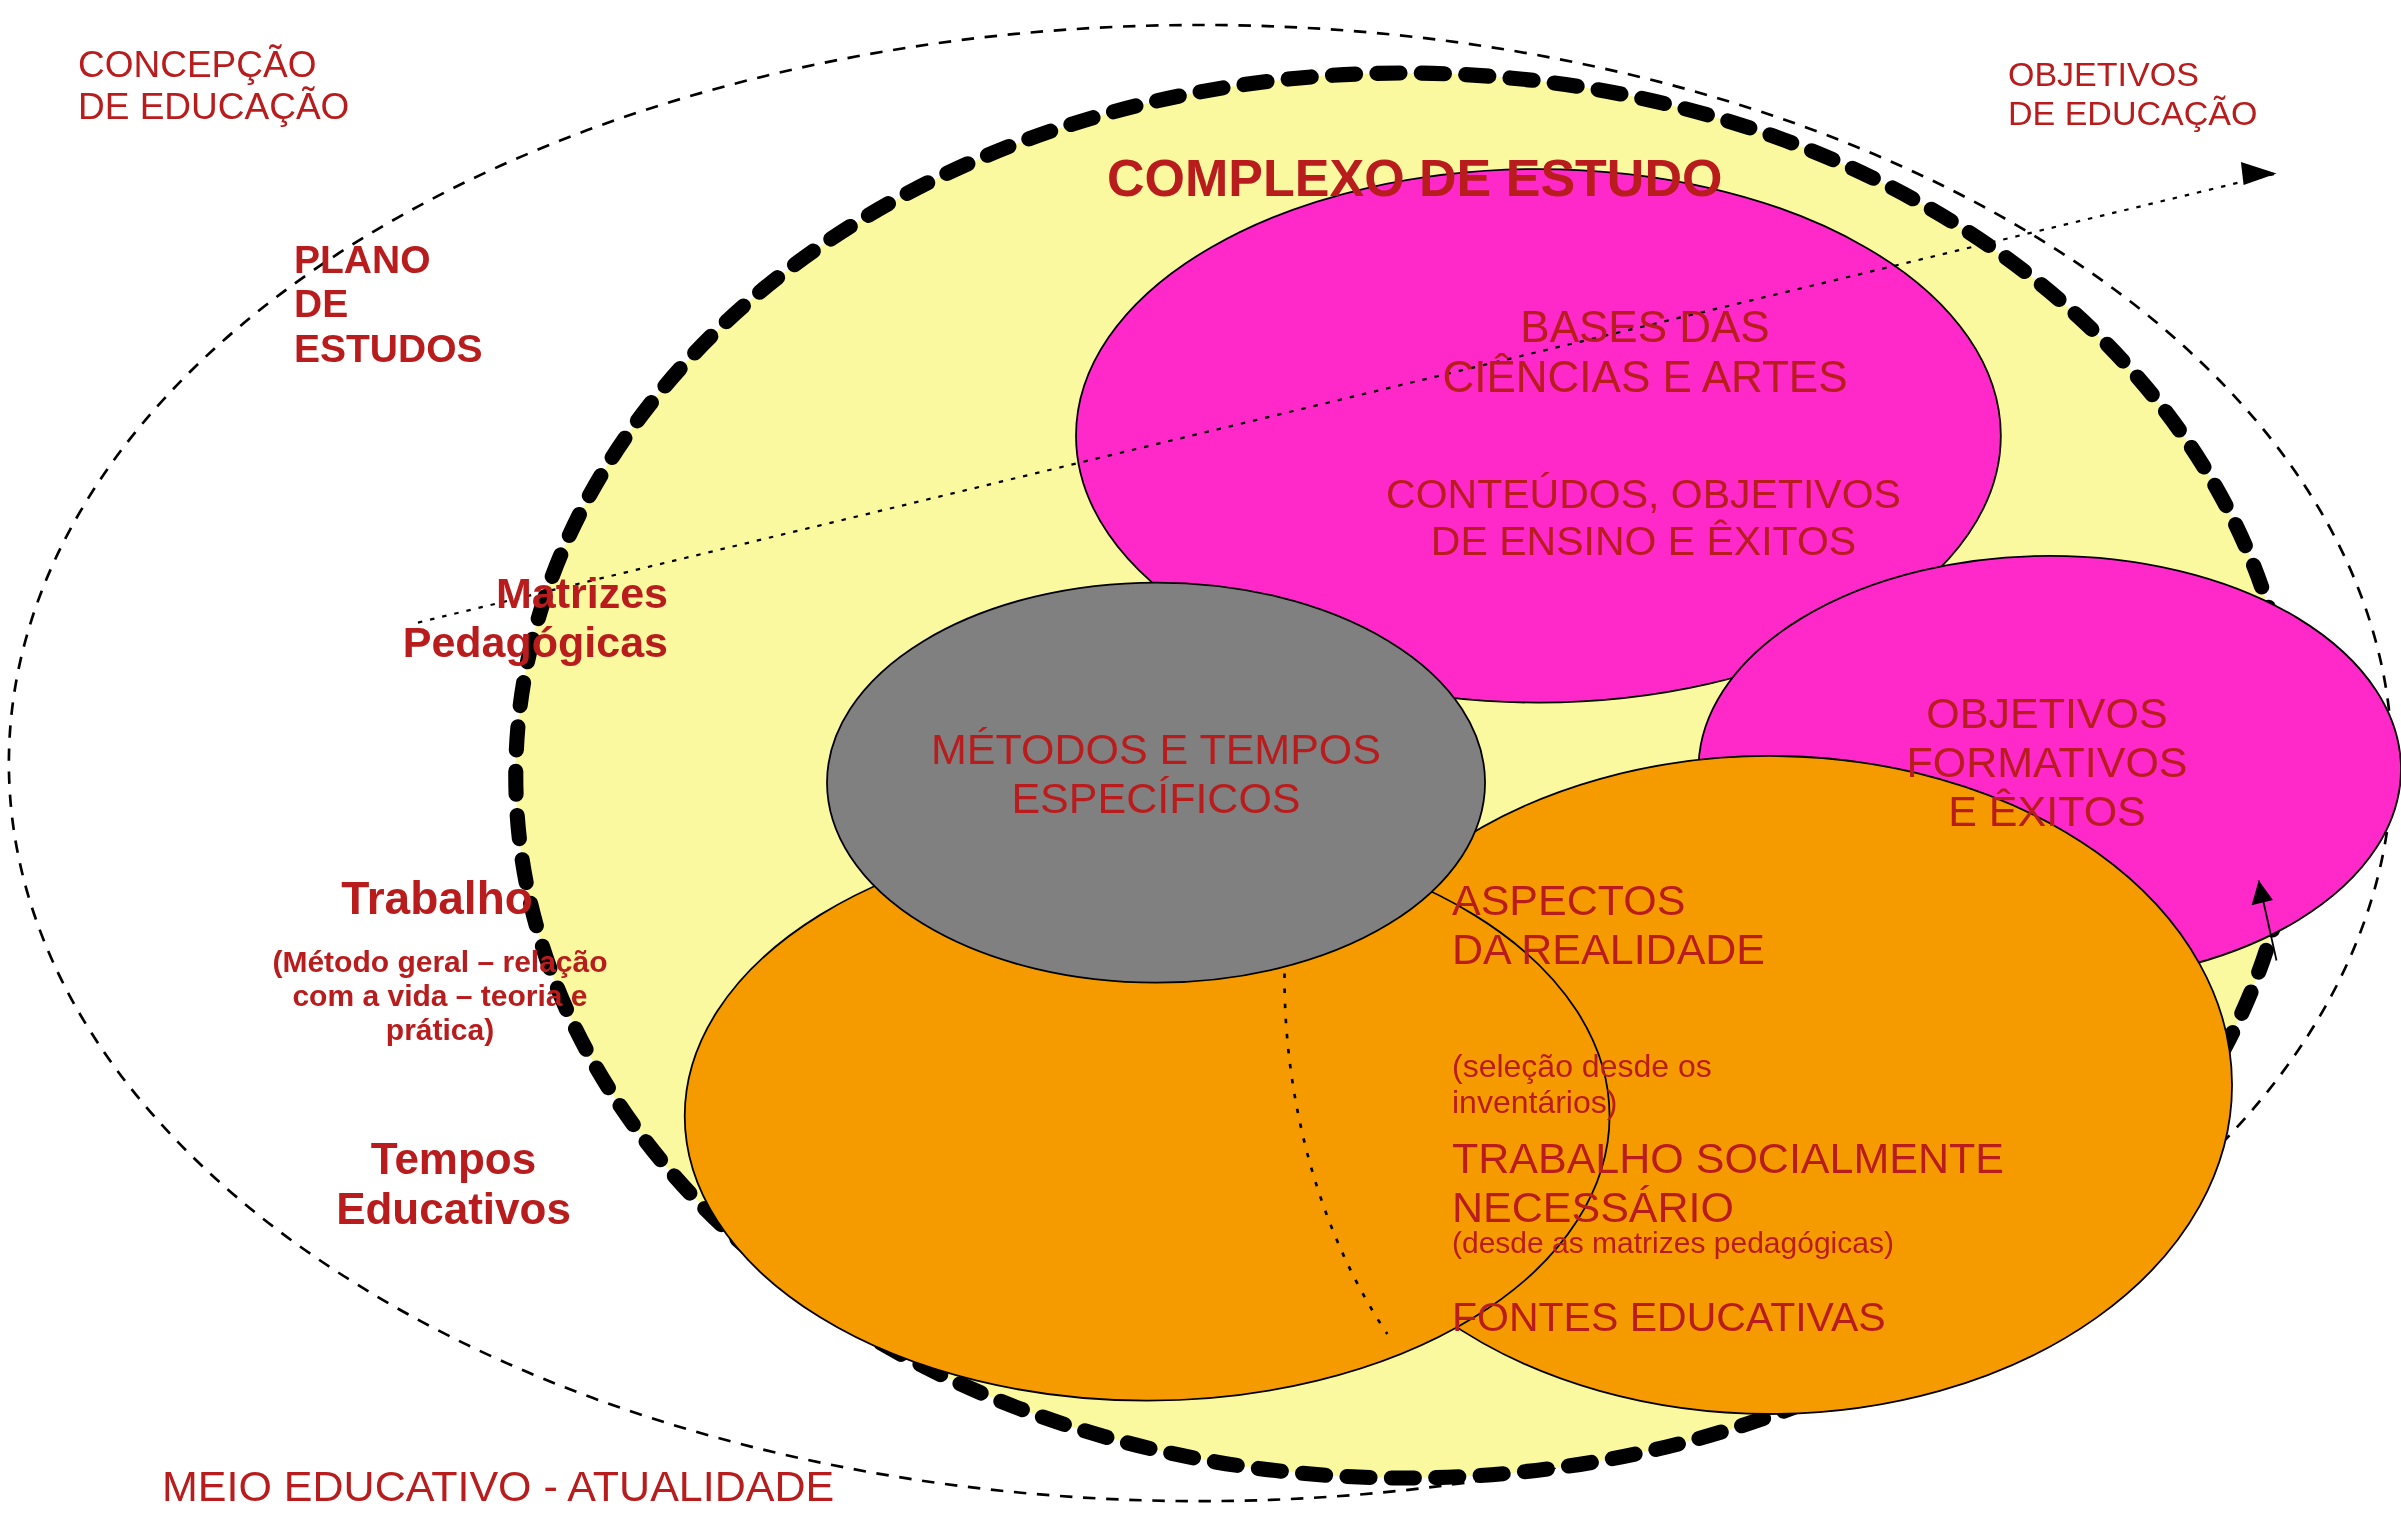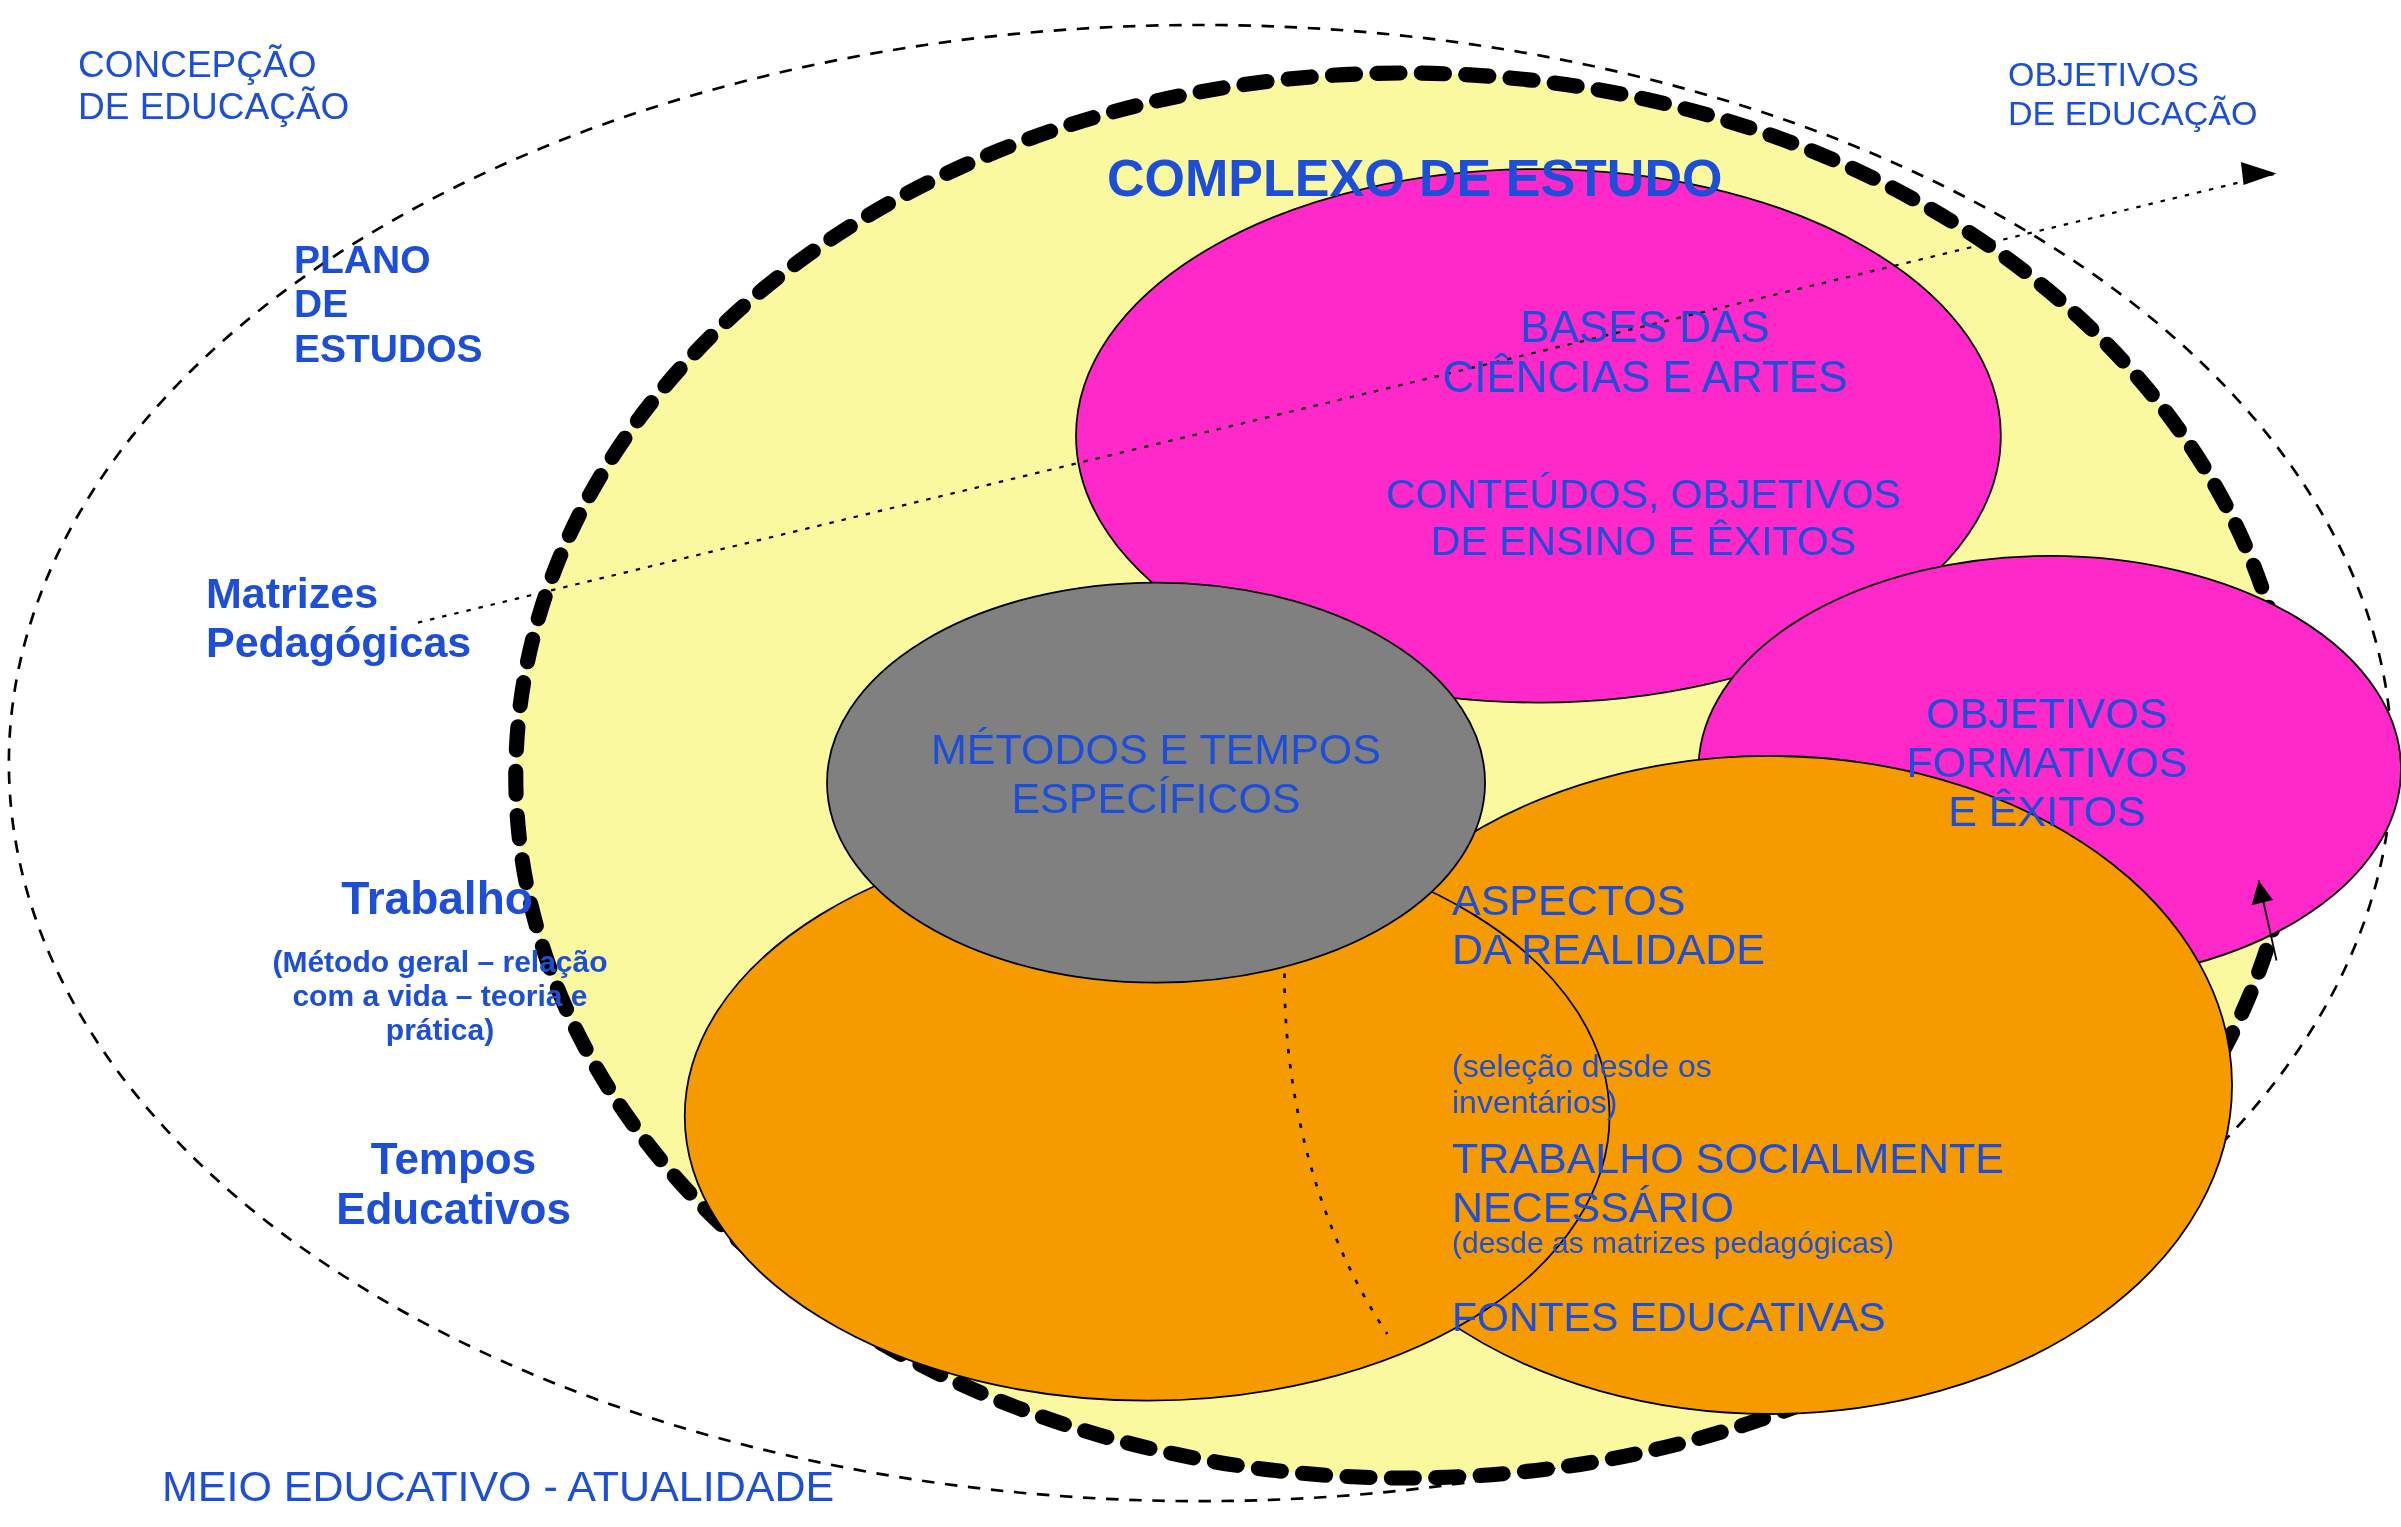--- a/index.html
+++ b/index.html
@@ -22,21 +22,21 @@
     position: absolute;
     left: 0;
     top: 0;
     width: 2401px;
     height: 1527px;
   }
   .txt {
     position: absolute;
     line-height: 1.14;
     white-space: pre;
-    color: #1d4ed8;
+    color: #b91c1c;
   }
 
   
   .label-concepcao {
     left: 78px; top: 44px;
     font-size: 37px;
   }
   .label-objetivos-edu {
     left: 2008px; top: 55px;
     font-size: 34px;
@@ -52,21 +52,21 @@
     left: 294px; top: 238px;
     font-size: 39px;
     font-weight: bold;
     text-align: left;
     width: 409px;
   }
   .label-matrizes {
     left: 206px; top: 569px;
     font-size: 43px;
     font-weight: bold;
-    text-align: left;
+    text-align: right;
     width: 462px;
   }
   .label-matrizes-sub {
     left: 206px; top: 716px;
     font-size: 30px;
     font-weight: bold;
     text-align: center;
     width: 462px;
   }
   .label-trabalho {

